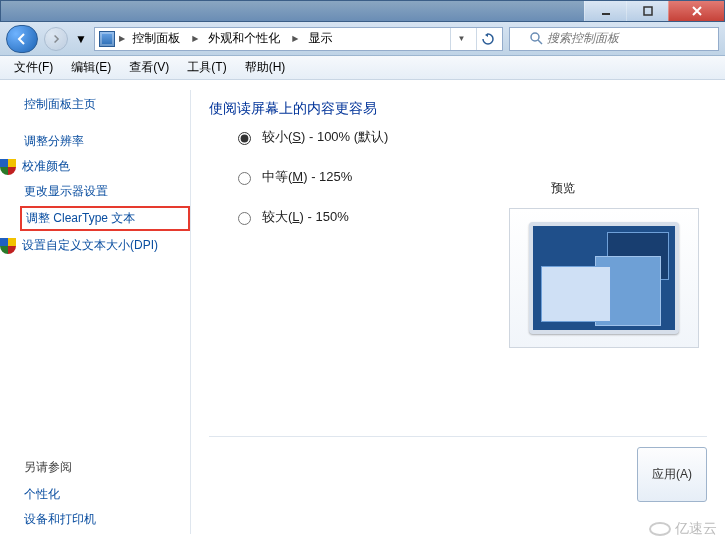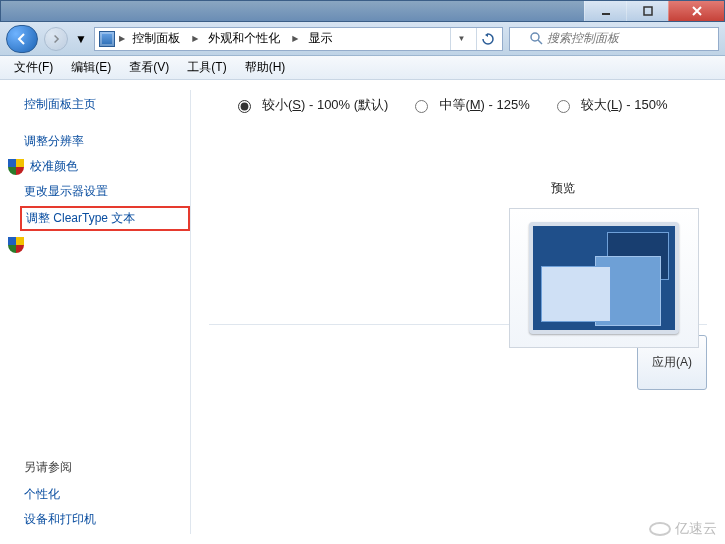--- a/index.html
+++ b/index.html
@@ -29,33 +29,33 @@
   
   .menubar { height: 24px; background: linear-gradient(#f6f9fc,#e6eef7); border-bottom:1px solid #c9d6e4; display:flex; align-items:center; padding: 0 6px; gap: 2px; }
   .menubar .mi { padding: 3px 8px; cursor:default; }
 
   
   .bodyrow { display:flex; height: calc(544px - 22px - 34px - 24px); }
   .sidebar { width: 190px; background:#fff; padding: 12px 0 12px 0; display:flex; flex-direction:column; }
   .sidebar .top { flex:1; }
   .sidebar a, .sidebar .link { color:#0a4ea0; text-decoration:none; cursor:pointer; }
   .sidebar .row { display:flex; align-items:center; gap:6px; padding: 4px 10px 4px 24px; }
-  .sidebar .row.iconed { padding-left:8px; }
+  .sidebar .row.iconed { padding-left:0; }
   .sidebar .row.iconed .ic { width:16px; height:16px; flex-shrink:0; }
   .shield { background: conic-gradient(#f2c200 0 25%, #c02020 0 50%, #2a7a2a 0 75%, #2060c0 0 100%); border-radius: 0 0 50% 50%; }
   .sidebar .highlight { border: 2px solid #e63a2e; margin: 2px 0 2px 20px; padding: 2px 4px; }
   .sidebar .seealso { color:#444; padding: 0 10px 6px 24px; }
 
   .divider { width:1px; background:#dfe6ee; margin: 10px 0; }
 
   .content { flex:1; padding: 16px 18px 12px 18px; position:relative; }
   .content h1 { color:#003399; font-size:14px; font-weight:normal; margin: 4px 0 10px 0; }
   .content .desc { color:#333; line-height:1.6; margin-bottom: 18px; }
   .content .desc a { color:#0a4ea0; }
-  .radiolist { display:flex; flex-direction:row; gap: 22px; padding-left: 24px; }
+  .radiolist { display:flex; flex-direction:column; gap: 22px; padding-left: 24px; }
   .radiolist label { display:flex; align-items:center; gap:8px; color:#222; font-size:13px; }
   .radiolist input { accent-color:#333; }
   .previewlbl { position:absolute; top: 100px; left: 360px; color:#222; }
   .previewbox { position:absolute; top: 128px; right: 26px; width: 190px; height: 140px; border:1px solid #cfd6df; background: linear-gradient(#fff,#f1f5fa); display:flex; align-items:center; justify-content:center; }
   .monitor { width:150px; height:112px; background:#1f4f8a; border:4px solid #d7dfea; border-radius:4px; box-shadow: 0 1px 2px rgba(0,0,0,0.3); position:relative; overflow:hidden; }
   .monitor::before { content:""; position:absolute; top:6px; right:6px; width:60px; height:46px; background:#183e70; border:1px solid #6fa0d8; }
   .monitor .win { position:absolute; bottom:8px; left:8px; width:70px; height:56px; background:#cfe0f5; border:1px solid #6fa0d8; }
   .monitor .win2 { position:absolute; bottom:4px; right:14px; width:66px; height:70px; background:#6ea0d6; border:1px solid #9fc2eb; }
 
   .hr { border:none; border-top:1px solid #dfe6ee; margin: 40px 0 10px 0; }
@@ -157,36 +157,38 @@
       <div class="row iconed">
           <span class="ic shield"></span>
           <span class="link">校准颜色</span>
         </div>
       <div class="row">
           <span class="link">更改显示器设置</span>
         </div>
       <div class="highlight"><span class="link">调整 ClearType 文本</span></div>
       <div class="row iconed">
           <span class="ic shield"></span>
+          <span class="link">设置自定义文本大小(DPI)</span>
         </div>
     </div>
     <div>
       <div class="seealso">另请参阅</div>
       <div class="row">
           <span class="link">个性化</span>
         </div>
       <div class="row">
           <span class="link">设备和打印机</span>
         </div>
     </div>
   </div>
 
   <div class="divider"></div>
 
   <div class="content">
+    <h1>使阅读屏幕上的内容更容易</h1>
 
     <div class="radiolist">
       <label>
         <input type="radio" name="sz" checked="" style="">
         <span><span>较小(</span><u>S</u><span>) - 100% (默认)</span></span>
       </label>
       <label>
         <input type="radio" name="sz" style="">
         <span><span>中等(</span><u>M</u><span>) - 125%</span></span>
       </label>

